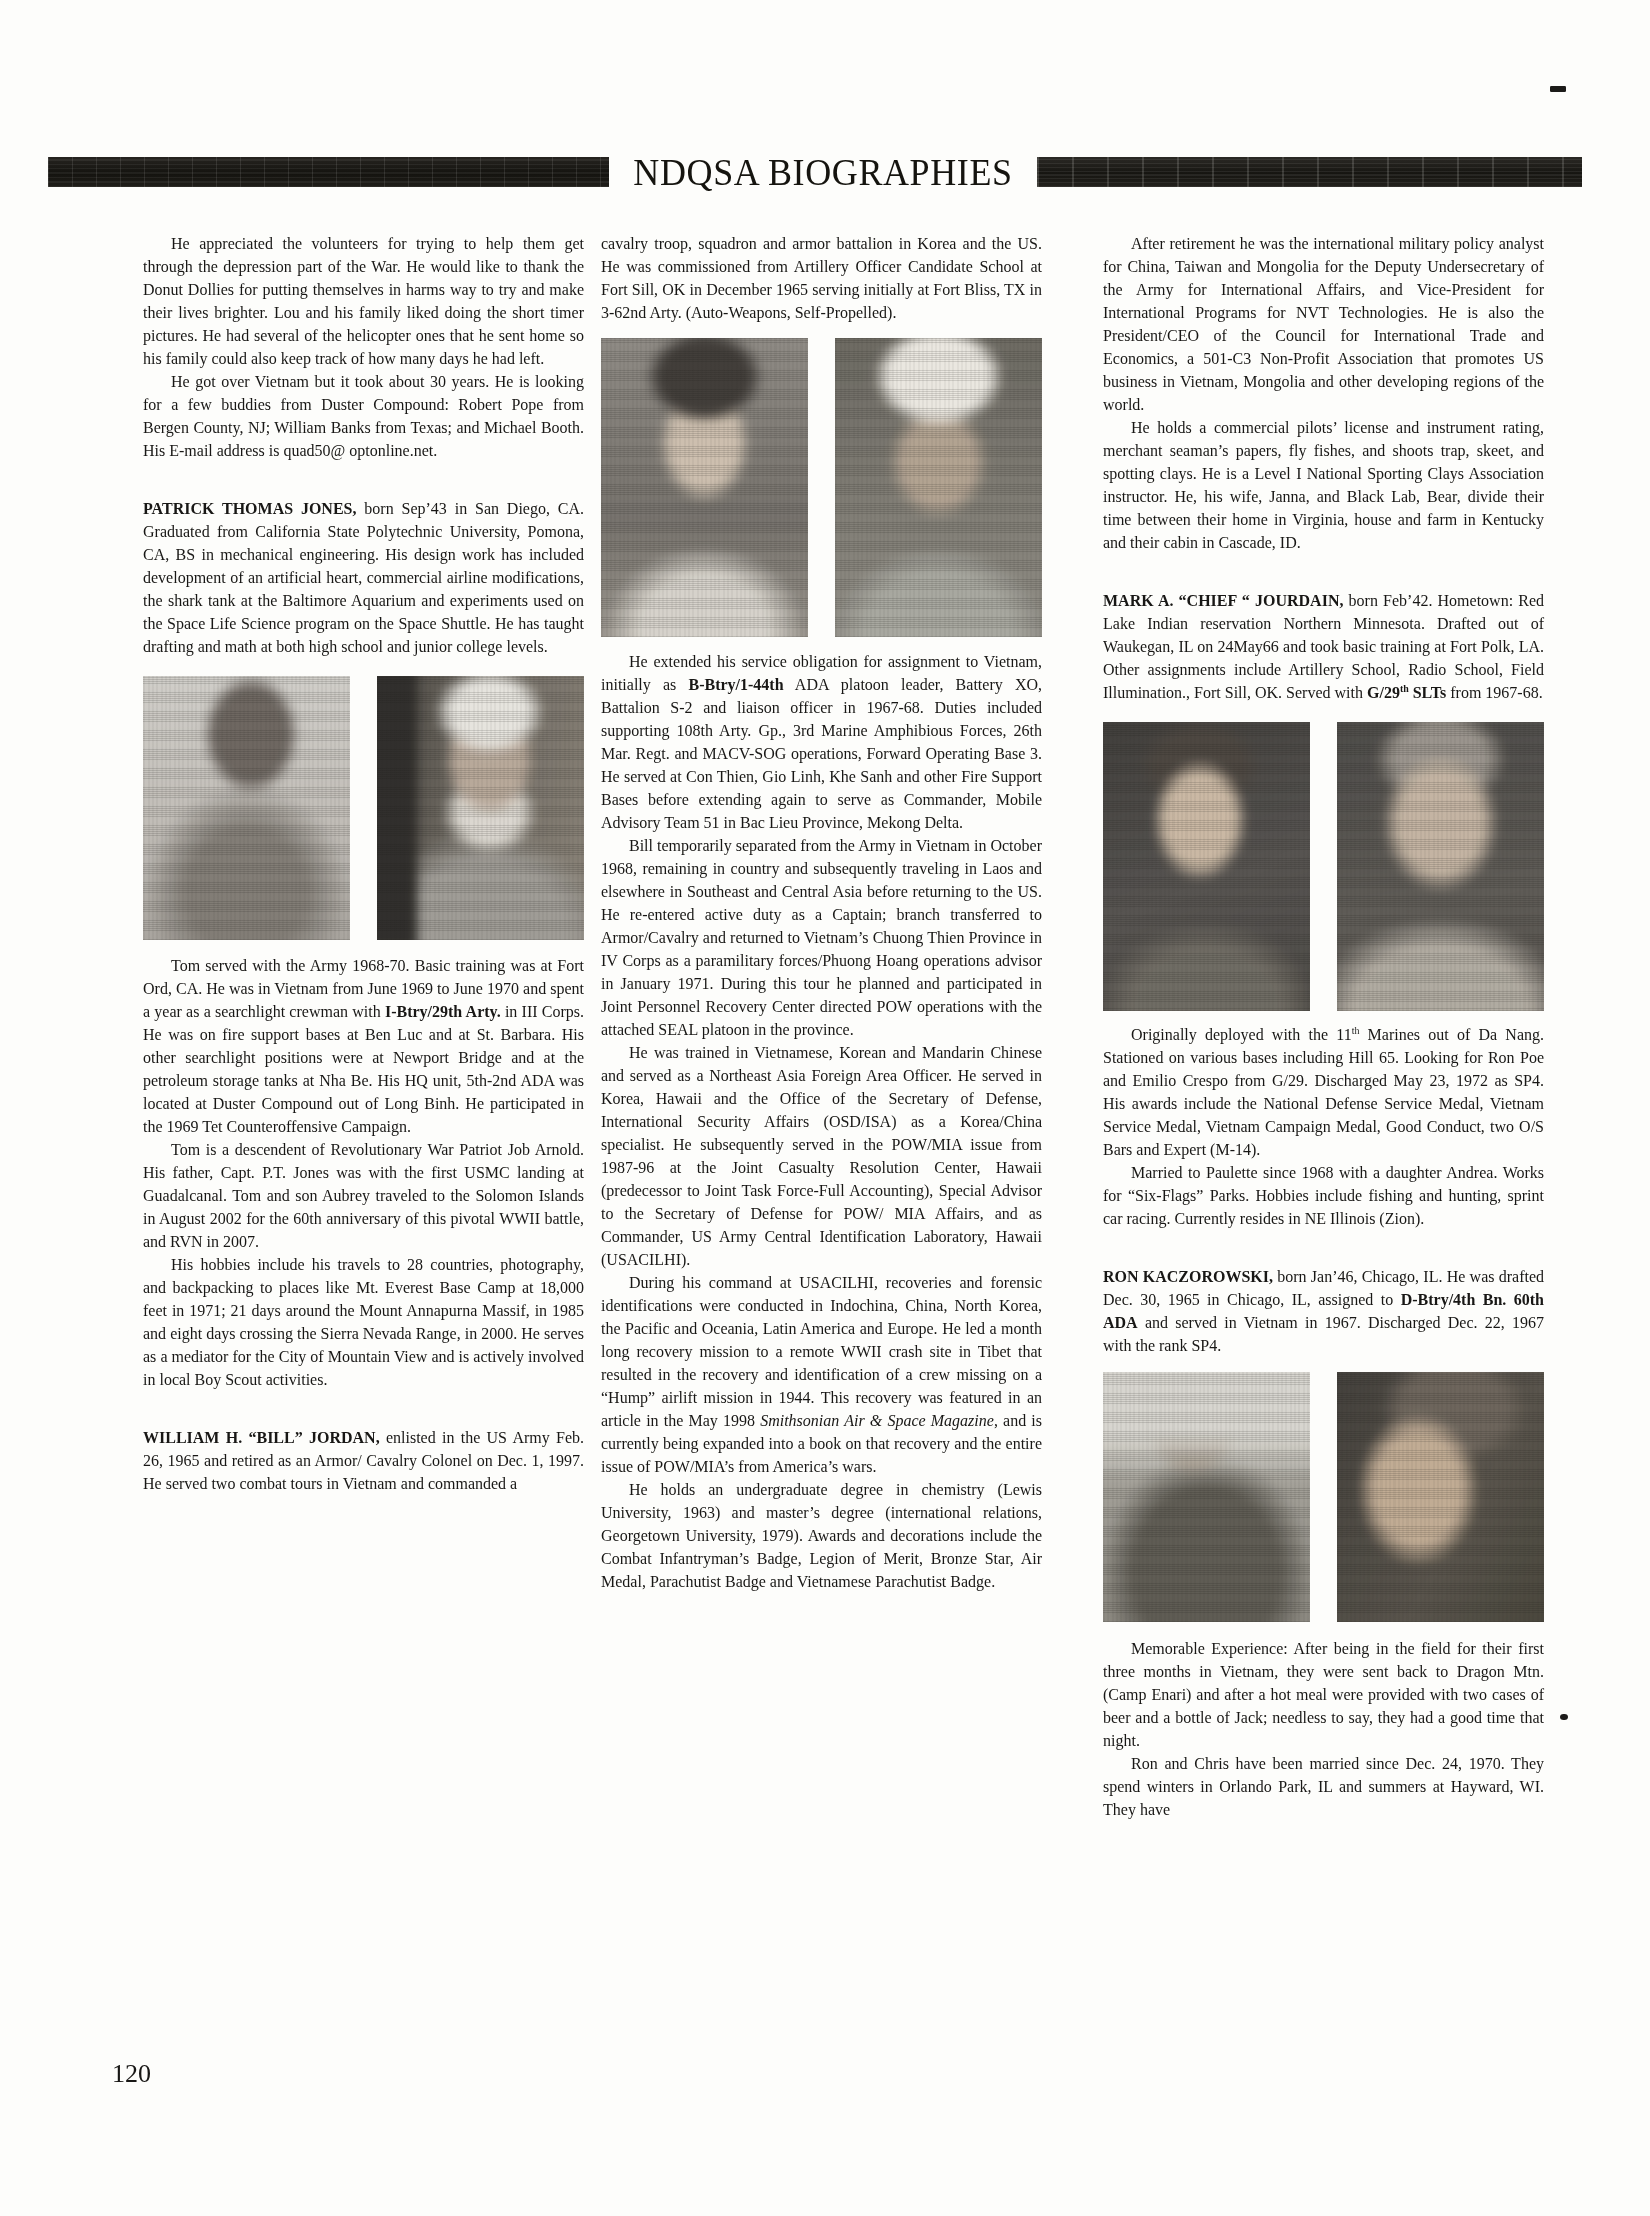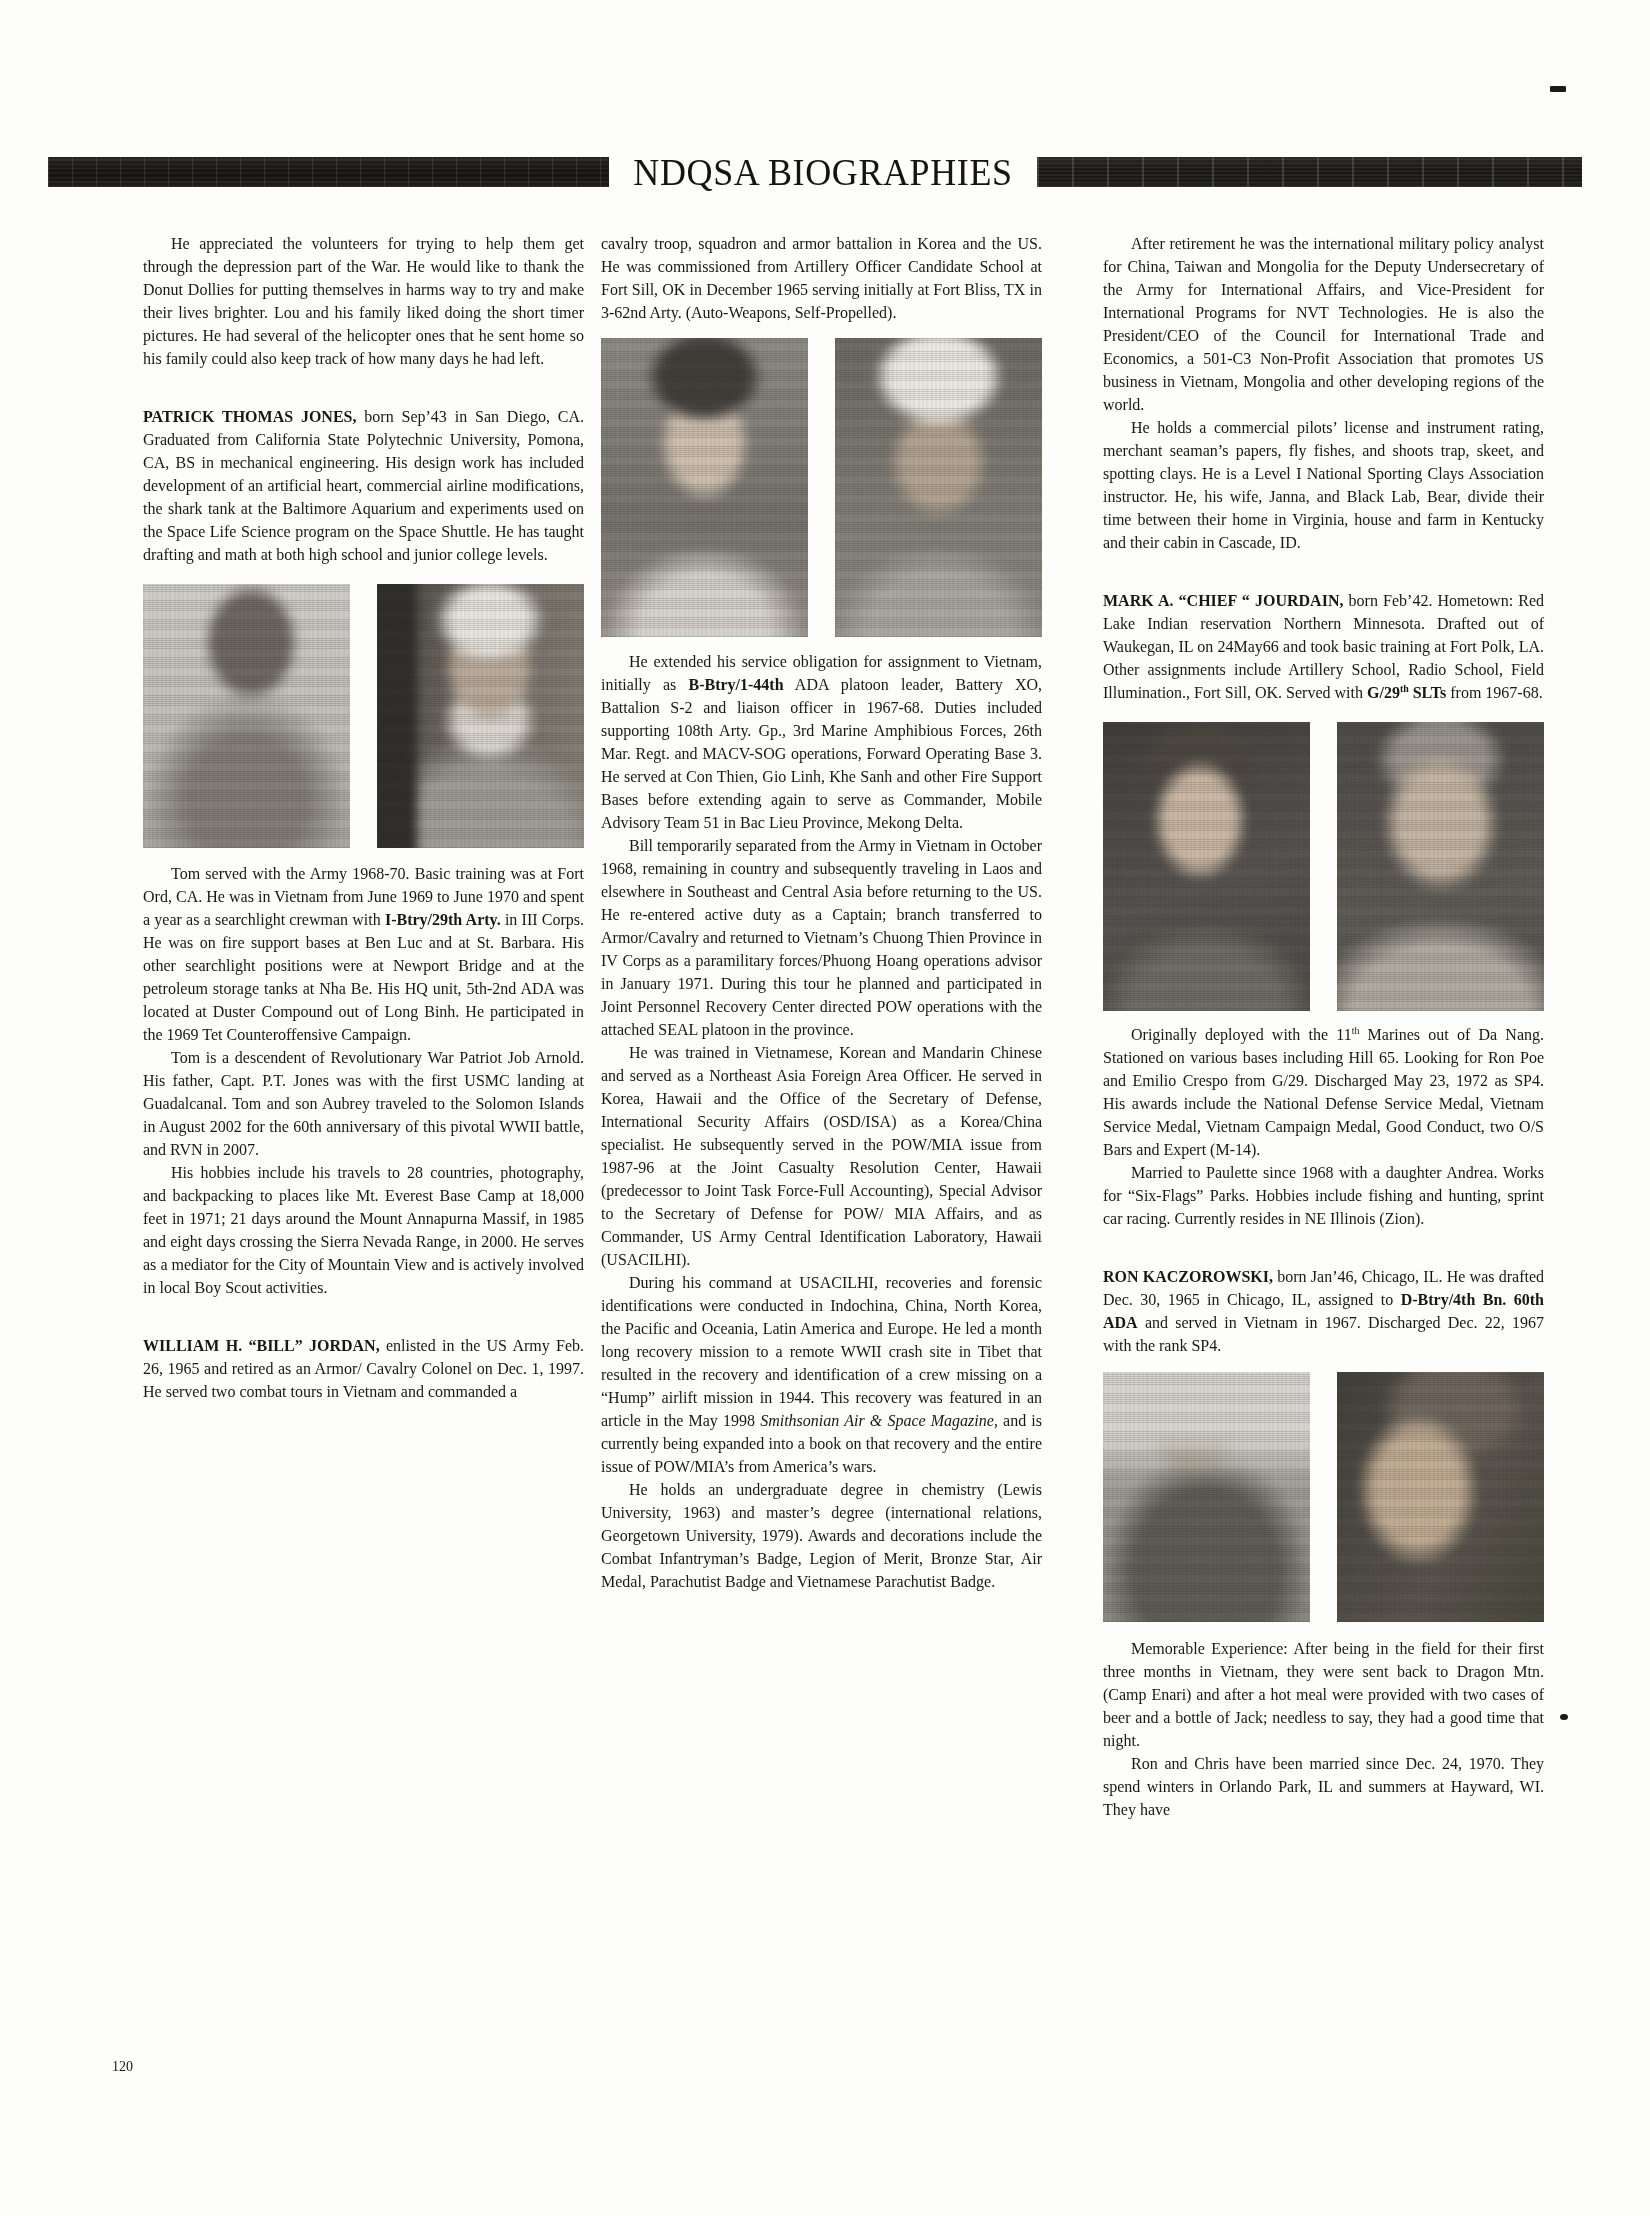--- a/index.html
+++ b/index.html
@@ -115,38 +115,39 @@
     radial-gradient(60px 70px at 44% 22%, #8e8070 58%, rgba(142,128,112,0) 80%),
     radial-gradient(132px 151px at 50% 78%, #5e5b53 55%, rgba(94,91,83,0) 80%),
     linear-gradient(180deg,#cac8c1 0%,#a6a39b 40%,#8b8880 100%);
   }
   .ph-h{--bg:
     radial-gradient(77px 97px at 40% 47%, #c3ad95 56%, rgba(195,173,149,0) 80%),
     radial-gradient(91px 70px at 56% 17%, #6c645b 58%, rgba(108,100,91,0) 82%),
     linear-gradient(120deg,#403d39 0%,#58534a 60%,#464339 100%);
   }
   
-  .page-num{position:absolute;left:112px;top:2059px;font-size:14px;}
+  .page-num{position:absolute;left:112px;top:2059px;font-size:26px;}
   .artifact{position:absolute;background:#1c1b19;}
   .artifact.dash{left:1550px;top:86px;width:15.7px;height:6.3px;border-radius:1.3px;}
   .artifact.dot{left:1560px;top:1714px;width:7.5px;height:6.3px;border-radius:50%;}
 </style>
 </head>
 <body>
 
 <div class="header">
   <div class="hbar left"></div>
   <div class="page-title">NDQSA BIOGRAPHIES</div>
   <div class="hbar right"></div>
 </div>
 <div class="artifact dash"></div>
 <div class="artifact dot"></div>
 
 <div class="col c1">
   <p class="para ind"><span>He appreciated the volunteers for trying to help them get through the depression part of the War. He would like to thank the Donut Dollies for putting themselves in harms way to try and make their lives brighter. Lou and his family liked doing the short timer pictures. He had several of the helicopter ones that he sent home so his family could also keep track of how many days he had left.</span></p>
+  <p class="para ind"><span>He got over Vietnam but it took about 30 years. He is looking for a few buddies from Duster Compound: Robert Pope from Bergen County, NJ; William Banks from Texas; and Michael Booth. His E-mail address is quad50@ optonline.net.</span></p>
   <p class="para hp"><span class="b">PATRICK THOMAS JONES,</span><span> born Sep’43 in San Diego, CA. Graduated from California State Polytechnic University, Pomona, CA, BS in mechanical engineering. His design work has included development of an artificial heart, commercial airline modifications, the shark tank at the Baltimore Aquarium and experiments used on the Space Life Science program on the Space Shuttle. He has taught drafting and math at both high school and junior college levels.</span></p>
   <div class="photo-row">
     <div class="photo ph-a" title="Blurred grayscale portrait of a young man"></div>
     <div class="photo ph-b" title="Older man with white hair, glasses and full white beard"></div>
   </div>
   <p class="para ind"><span>Tom served with the Army 1968-70. Basic training was at Fort Ord, CA. He was in Vietnam from June 1969 to June 1970 and spent a year as a searchlight crewman with </span><span class="b">I-Btry/29th Arty.</span><span> in III Corps. He was on fire support bases at Ben Luc and at St. Barbara. His other searchlight positions were at Newport Bridge and at the petroleum storage tanks at Nha Be. His HQ unit, 5th-2nd ADA was located at Duster Compound out of Long Binh. He participated in the 1969 Tet Counteroffensive Campaign.</span></p>
   <p class="para ind"><span>Tom is a descendent of Revolutionary War Patriot Job Arnold. His father, Capt. P.T. Jones was with the first USMC landing at Guadalcanal. Tom and son Aubrey traveled to the Solomon Islands in August 2002 for the 60th anniversary of this pivotal WWII battle, and RVN in 2007.</span></p>
   <p class="para ind"><span>His hobbies include his travels to 28 countries, photography, and backpacking to places like Mt. Everest Base Camp at 18,000 feet in 1971; 21 days around the Mount Annapurna Massif, in 1985 and eight days crossing the Sierra Nevada Range, in 2000. He serves as a mediator for the City of Mountain View and is actively involved in local Boy Scout activities.</span></p>
   <p class="para hp"><span class="b">WILLIAM H. “BILL” JORDAN,</span><span> enlisted in the US Army Feb. 26, 1965 and retired as an Armor/ Cavalry Colonel on Dec. 1, 1997. He served two combat tours in Vietnam and commanded a</span></p>
 </div>

